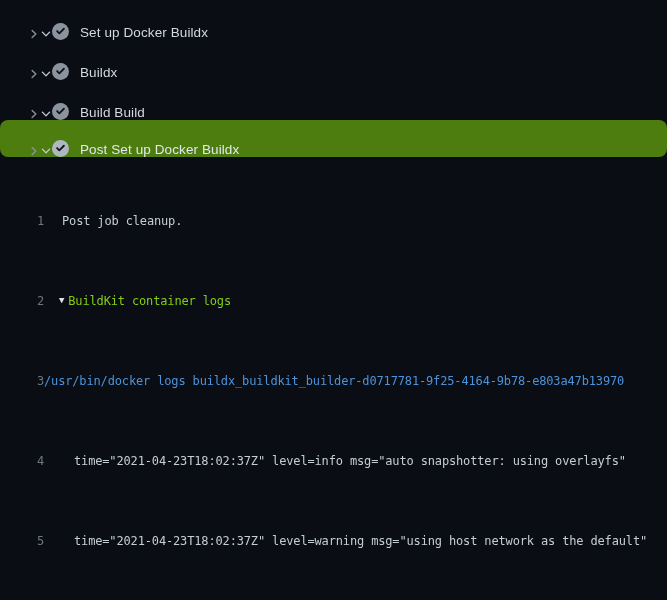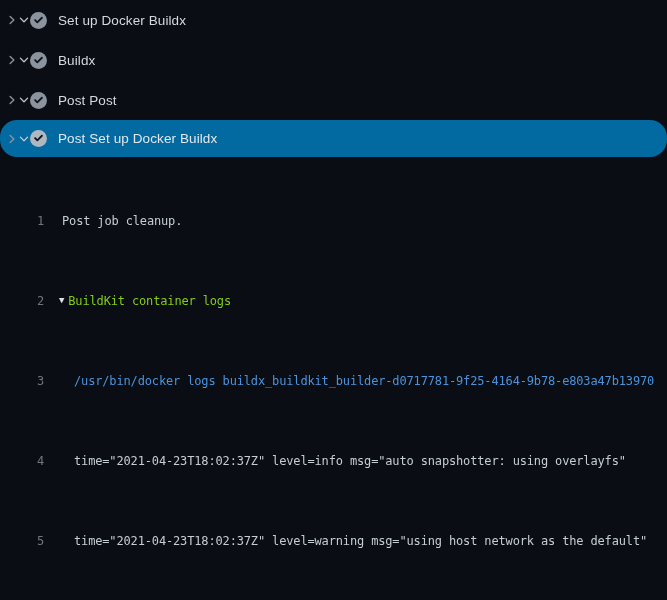--- a/index.html
+++ b/index.html
@@ -4,30 +4,30 @@
 <style>
   html,body{margin:0;padding:0;}
   body{
     width:667px;height:600px;overflow:hidden;
     background:#0a0d13;
     font-family:"Liberation Sans","DejaVu Sans",sans-serif;
     -webkit-font-smoothing:antialiased;
   }
   
   .step-row{
-    display:flex;align-items:center;
+    display:flex;align-items:flex-end;
     height:40px;
-    padding-left:6px;
+    padding-left:28px;
     cursor:pointer;
     box-sizing:border-box;
   }
   .step-row.expanded{
     height:37px;
-    background:#0369a1;
-    border-radius:17px;
+    background:#4d7c0f;
+    border-radius:8px;
   }
   .chev{width:24px;display:flex;align-items:center;justify-content:flex-start;flex:0 0 24px;}
   .chev svg{display:block;}
   .status{flex:0 0 28px;display:flex;align-items:center;}
   .step-title{
     font-size:13.5px;color:#d2d9e0;letter-spacing:.1px;
   }
   .step-row.expanded .step-title{color:#e2e8ee;}
   
   .log-area{
@@ -39,21 +39,21 @@
     white-space:pre;
   }
   .log-row{display:flex;height:20px;overflow:hidden;}
   .log-num{
     flex:0 0 44px;text-align:right;color:#6e7681;
     user-select:none;cursor:pointer;
   }
   .log-text{color:#c5cdd5;}
   .t-plain .log-text{margin-left:18px;text-align:right;}
   .t-log   .log-text{margin-left:30px;}
-  .t-command .log-text{margin-left:30px;color:#4b93dc;}
+  .t-command .log-text{color:#4b93dc;}
   .t-group .log-text{margin-left:4px;color:#84cc16;}
   .group-toggle{
     margin-left:15px;color:#dde3ea;font-size:9px;cursor:pointer;
     display:inline-block;transform:translateY(-1px);
   }
   .hidden{display:none;}
 </style>
 </head>
 <body>
 
@@ -102,21 +102,21 @@
       <svg class="chev-down hidden" width="12" height="12" viewBox="0 0 16 16">
         <path d="M3.2 5.5 L8 10.5 L12.8 5.5" fill="none" stroke="#c6cdd5" stroke-width="1.8" stroke-linecap="round" stroke-linejoin="round"></path>
       </svg>
     </span>
     <span class="status">
       <svg width="17" height="17" viewBox="0 0 16 16">
         <circle class="cc" cx="8" cy="8" r="8" fill="#8b949e"></circle>
         <path d="M11.2 5.4 L6.9 9.7 L4.8 7.6" fill="none" stroke="#10141a" stroke-width="1.7" stroke-linecap="round" stroke-linejoin="round"></path>
       </svg>
     </span>
-    <span class="step-title">Post Post</span>
+    <span class="step-title">Build Build</span>
   </div>
 
   <div class="step-row expanded">
     <span class="chev">
       <svg class="chev-right hidden" width="12" height="12" viewBox="0 0 16 16">
         <path d="M5.5 3.2 L10.5 8 L5.5 12.8" fill="none" stroke="#8b949e" stroke-width="1.8" stroke-linecap="round" stroke-linejoin="round"></path>
       </svg>
       <svg class="chev-down" width="12" height="12" viewBox="0 0 16 16">
         <path d="M3.2 5.5 L8 10.5 L12.8 5.5" fill="none" stroke="#c6cdd5" stroke-width="1.8" stroke-linecap="round" stroke-linejoin="round"></path>
       </svg>

